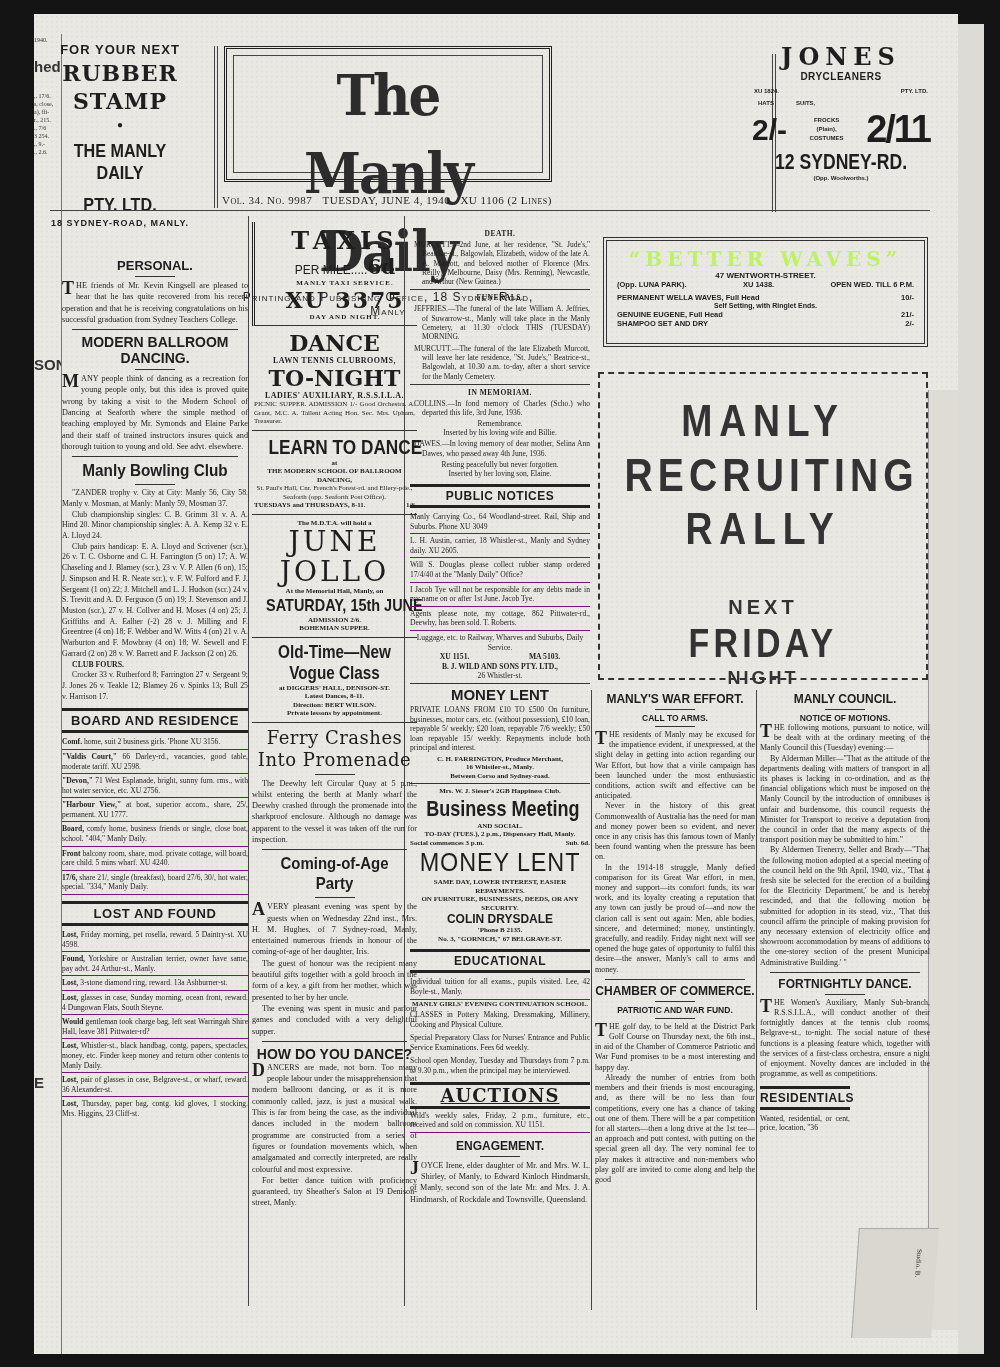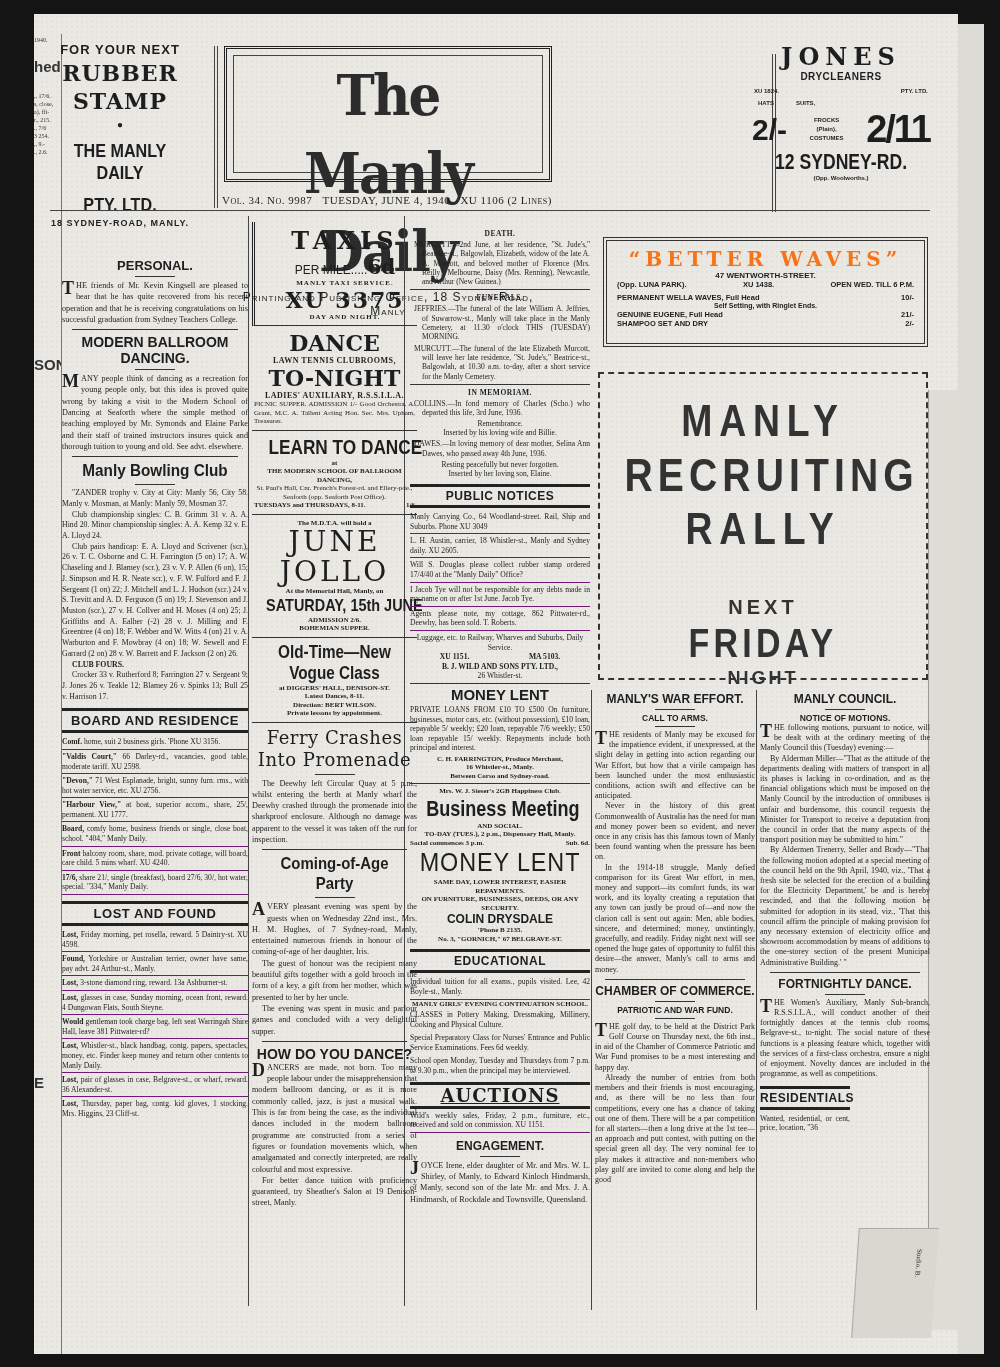--- a/index.html
+++ b/index.html
@@ -89,21 +89,21 @@
   
   .c3 { left: 410px; top: 226px; width: 180px; }
   .mini-h { font-size: 7.5px; font-weight: bold; text-align: center; letter-spacing: 0.5px; margin: 3px 0 1px; }
   .hang { font-size: 7.5px; line-height: 9.3px; padding-left: 12px; text-indent: -8px; text-align: justify; margin: 2px 0; }
   .bizmeet { font-family: "Liberation Sans", sans-serif; font-weight: bold; font-size: 22px; transform: scaleX(0.82); white-space: nowrap; text-align: center; }
   .moneylent2 { font-family: "Liberation Sans", sans-serif; font-size: 26px; transform: scaleX(0.9); text-align: center; letter-spacing: 1px; }
   .auctions { font-family: "DejaVu Serif", serif; font-weight: bold; font-size: 18px; text-align: center; letter-spacing: 1px; border-top: 3px solid #222; border-bottom: 3px solid #222; margin-top: 4px; text-decoration: underline; }
 
   
   .better { position: absolute; left: 603px; top: 237px; width: 325px; height: 110px; border: 4px double #333; padding: 6px 10px; font-family: "Liberation Sans", sans-serif; }
-  .better .b1 { font-family: "DejaVu Serif", serif; font-weight: 900; font-size: 20px; letter-spacing: 5px; text-align: center; color: #f97316; }
+  .better .b1 { font-family: "DejaVu Serif", serif; font-weight: 900; font-size: 20px; letter-spacing: 5px; text-align: center; color: #bef264; }
   .better .b2 { font-size: 8px; font-weight: bold; text-align: center; }
   .better .b3 { font-size: 7.5px; font-weight: bold; display: flex; justify-content: space-between; }
   .better .line { font-size: 7.5px; font-weight: bold; display: flex; justify-content: space-between; line-height: 9px; }
   .better .sub { font-size: 7px; text-align: center; font-weight: bold; line-height: 8px; }
 
   .rally { position: absolute; left: 598px; top: 372px; width: 330px; height: 308px; border: 2px dashed #333; text-align: center; font-family: "Liberation Sans", sans-serif; font-weight: bold; color: #333; }
   .rally .r1 { font-size: 44px; line-height: 54px; letter-spacing: 8px; transform: scaleX(0.85); margin-top: 20px; }
   .rally .r2 { font-size: 46px; line-height: 54px; letter-spacing: 6px; transform: scaleX(0.85); }
   .rally .r3 { font-size: 20px; line-height: 26px; letter-spacing: 4px; margin-top: 38px; }
   .rally .r4 { font-size: 40px; line-height: 46px; letter-spacing: 5px; transform: scaleX(0.85); }

